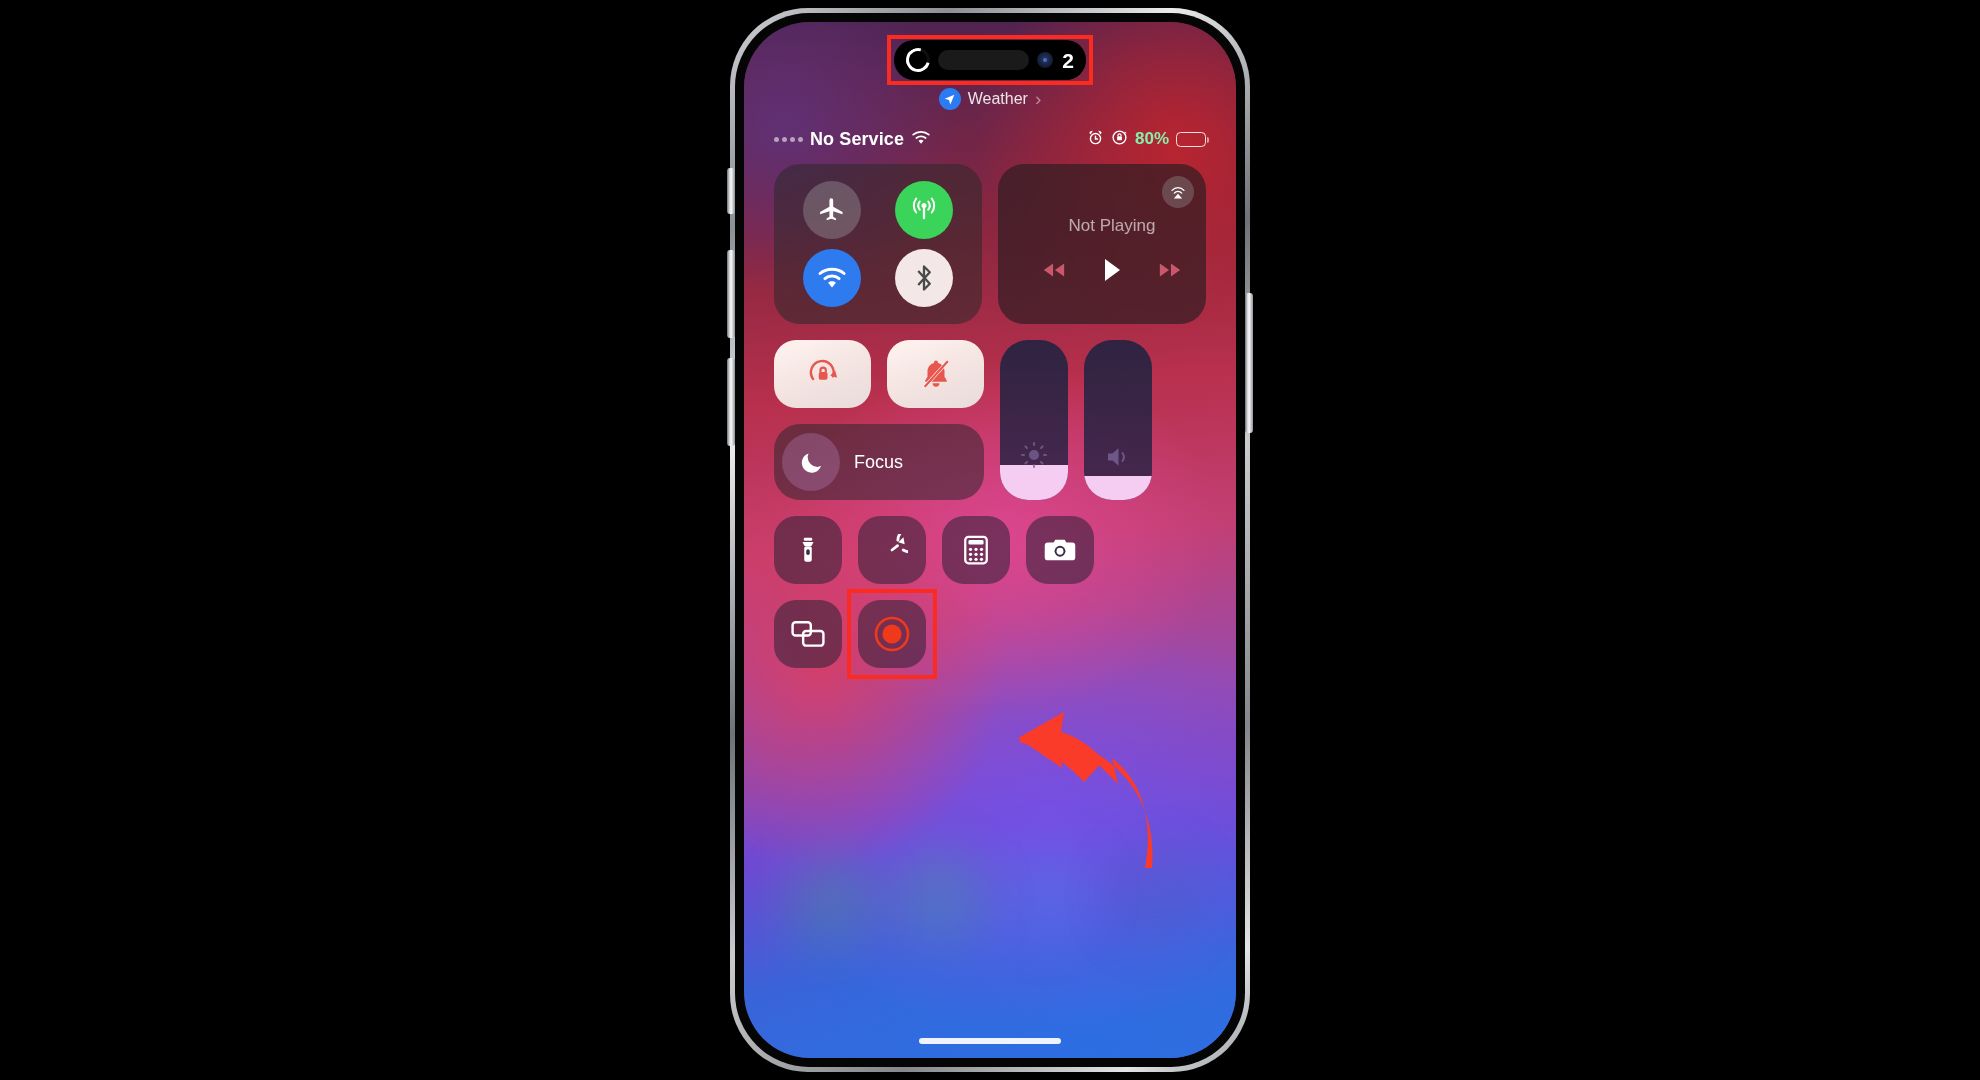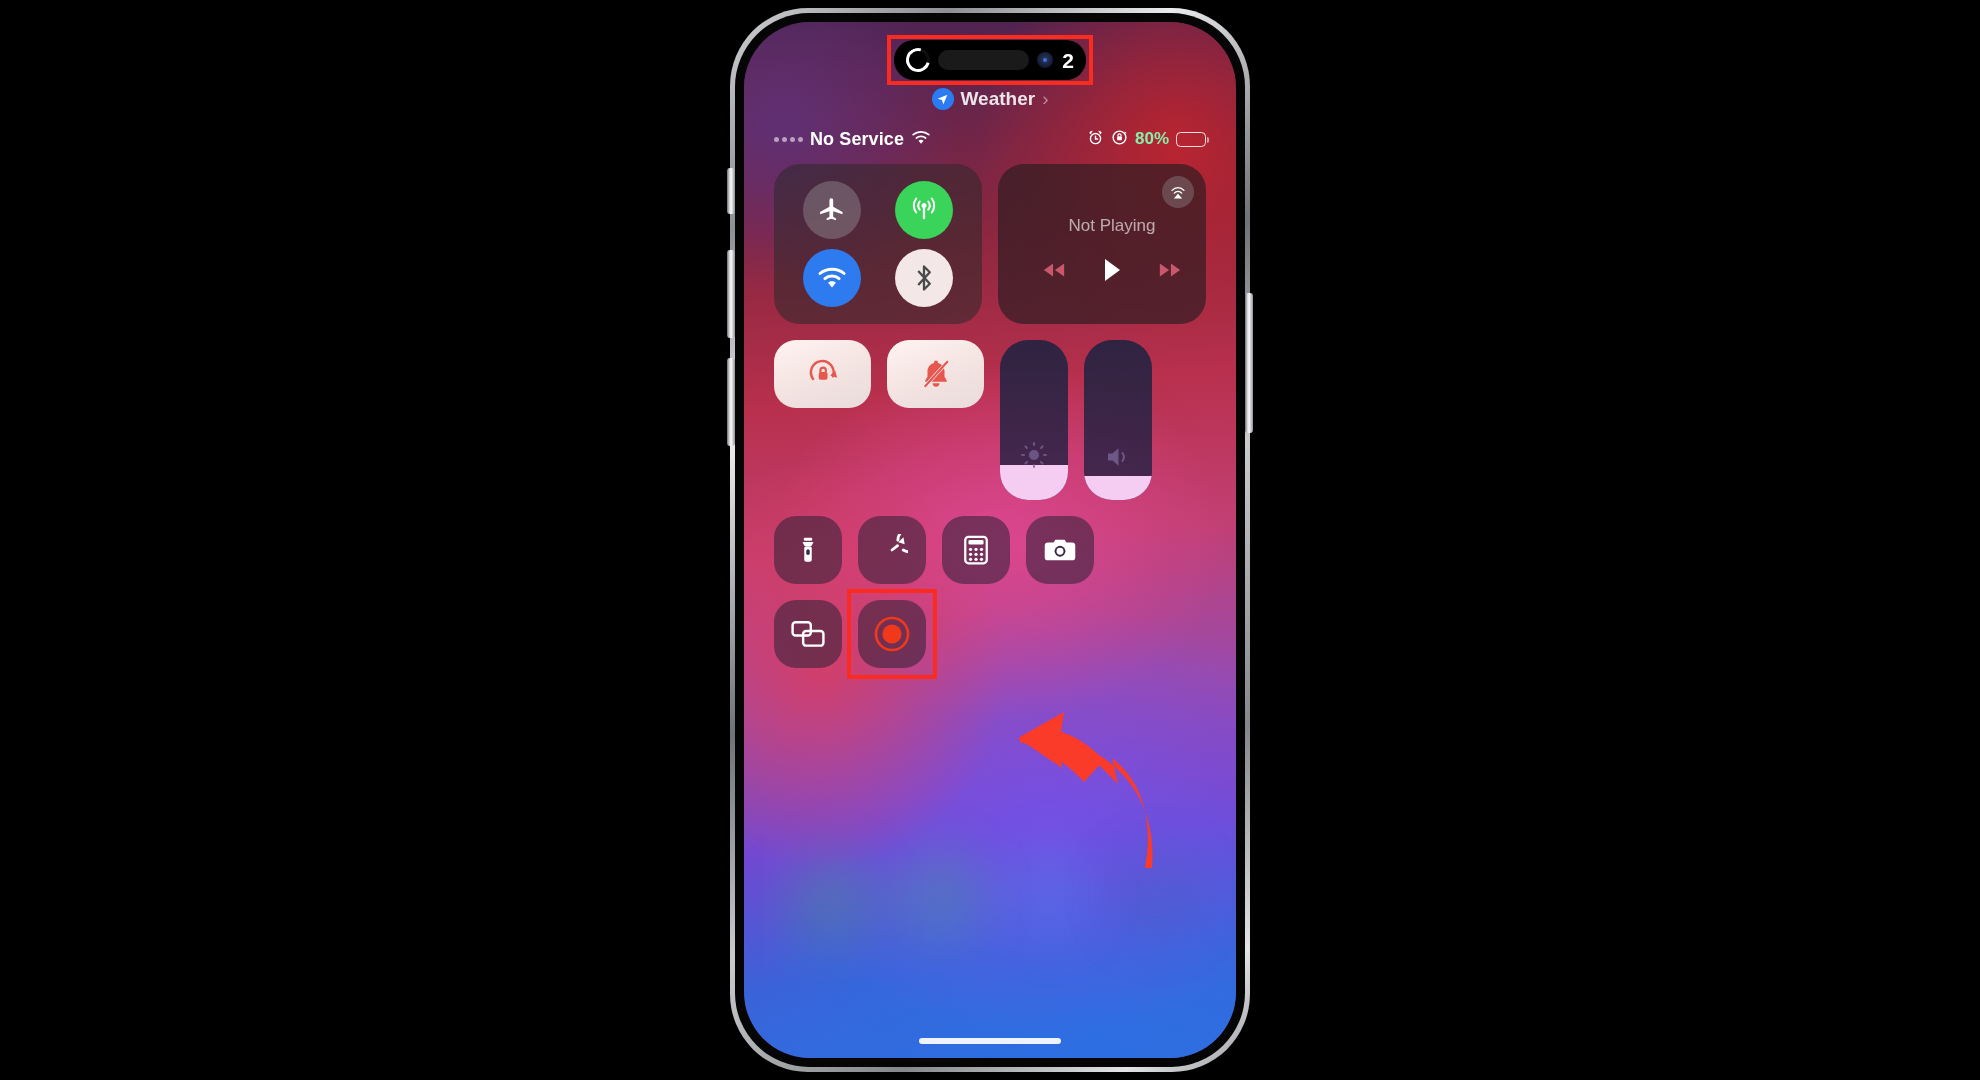--- a/index.html
+++ b/index.html
@@ -129,21 +129,21 @@
   
   #weather-banner {
     position: absolute; top: 66px; left: 0; right: 0;
     display: flex; justify-content: center; align-items: center; gap: 7px;
     z-index: 5;
   }
   #weather-loc {
     width: 22px; height: 22px; border-radius: 50%;
     background: #2b7bf3; display: flex; align-items: center; justify-content: center;
   }
-  #weather-label { color: rgba(255,255,255,0.88); font-size: 19px; font-weight: bold; }
+  #weather-label { color: rgba(255,255,255,0.88); font-size: 16px; }
   #weather-chev  { color: rgba(255,255,255,0.45); font-size: 19px; font-weight: 400; }
 
   
   #statusbar {
     position: absolute; top: 104px; left: 0; right: 0; height: 26px;
     display: flex; align-items: center; z-index: 5;
     padding: 0 30px;
   }
   #sb-left { display: flex; align-items: center; gap: 7px; }
   .sb-dots { display: flex; gap: 3px; }
@@ -438,20 +438,28 @@
                 </div>
                 <div class="square-toggle">
                   <svg width="34" height="34" viewBox="0 0 24 24">
                     <path fill="#e5574f" d="M12 2.4a1.4 1.4 0 011.4 1.4v.5c2.7.6 4.6 3 4.6 5.9v3.7l1.6 2.6v1H4.4v-1L6 13.9v-3.7c0-2.9 1.9-5.3 4.6-5.9v-.5A1.4 1.4 0 0112 2.4z"></path>
                     <path fill="#e5574f" d="M9.6 18.6h4.8a2.4 2.4 0 01-4.8 0z"></path>
                     <path stroke="#fff" stroke-width="2.4" stroke-linecap="round" d="M4.4 20.6L20 3.4"></path>
                     <path stroke="#e5574f" stroke-width="1.6" stroke-linecap="round" d="M4.4 20.6L20 3.4"></path>
                   </svg>
                 </div>
               </div>
+              <div id="focus-module">
+                <span id="focus-circle">
+                  <svg width="27" height="27" viewBox="0 0 24 24">
+                    <path class="white" d="M20.5 15.2A8.6 8.6 0 019.4 3.9 8.8 8.8 0 1020.5 15.2z"></path>
+                  </svg>
+                </span>
+                <span id="focus-label">Focus</span>
+              </div>
             </div>
 
             <div id="sliders">
               <div class="slider">
                 <div class="slider-fill" style="height:22%"></div>
                 <span class="slider-icon">
                   <svg width="30" height="30" viewBox="0 0 24 24">
                     <circle cx="12" cy="12" r="4" fill="rgba(120,100,150,.75)"></circle>
                     <g stroke="rgba(120,100,150,.75)" stroke-width="1.7" stroke-linecap="round">
                       <path d="M12 2.4v1.6M12 20v1.6M2.4 12h1.6M20 12h1.6M5.2 5.2l1.2 1.2M17.6 17.6l1.2 1.2M18.8 5.2l-1.2 1.2M6.4 17.6l-1.2 1.2"></path>

